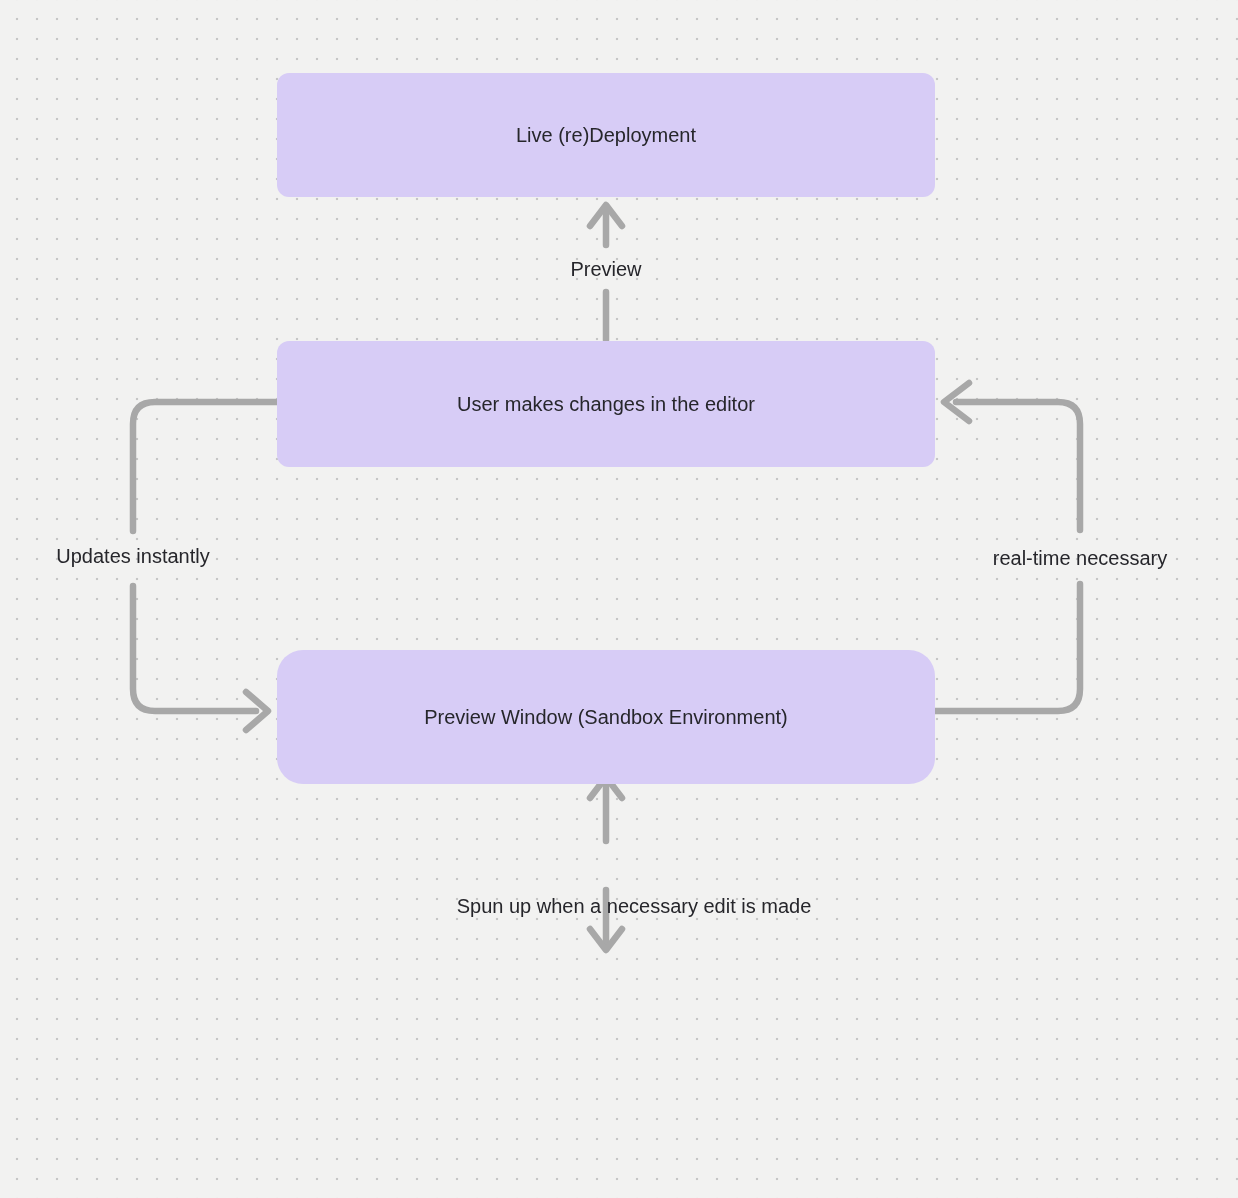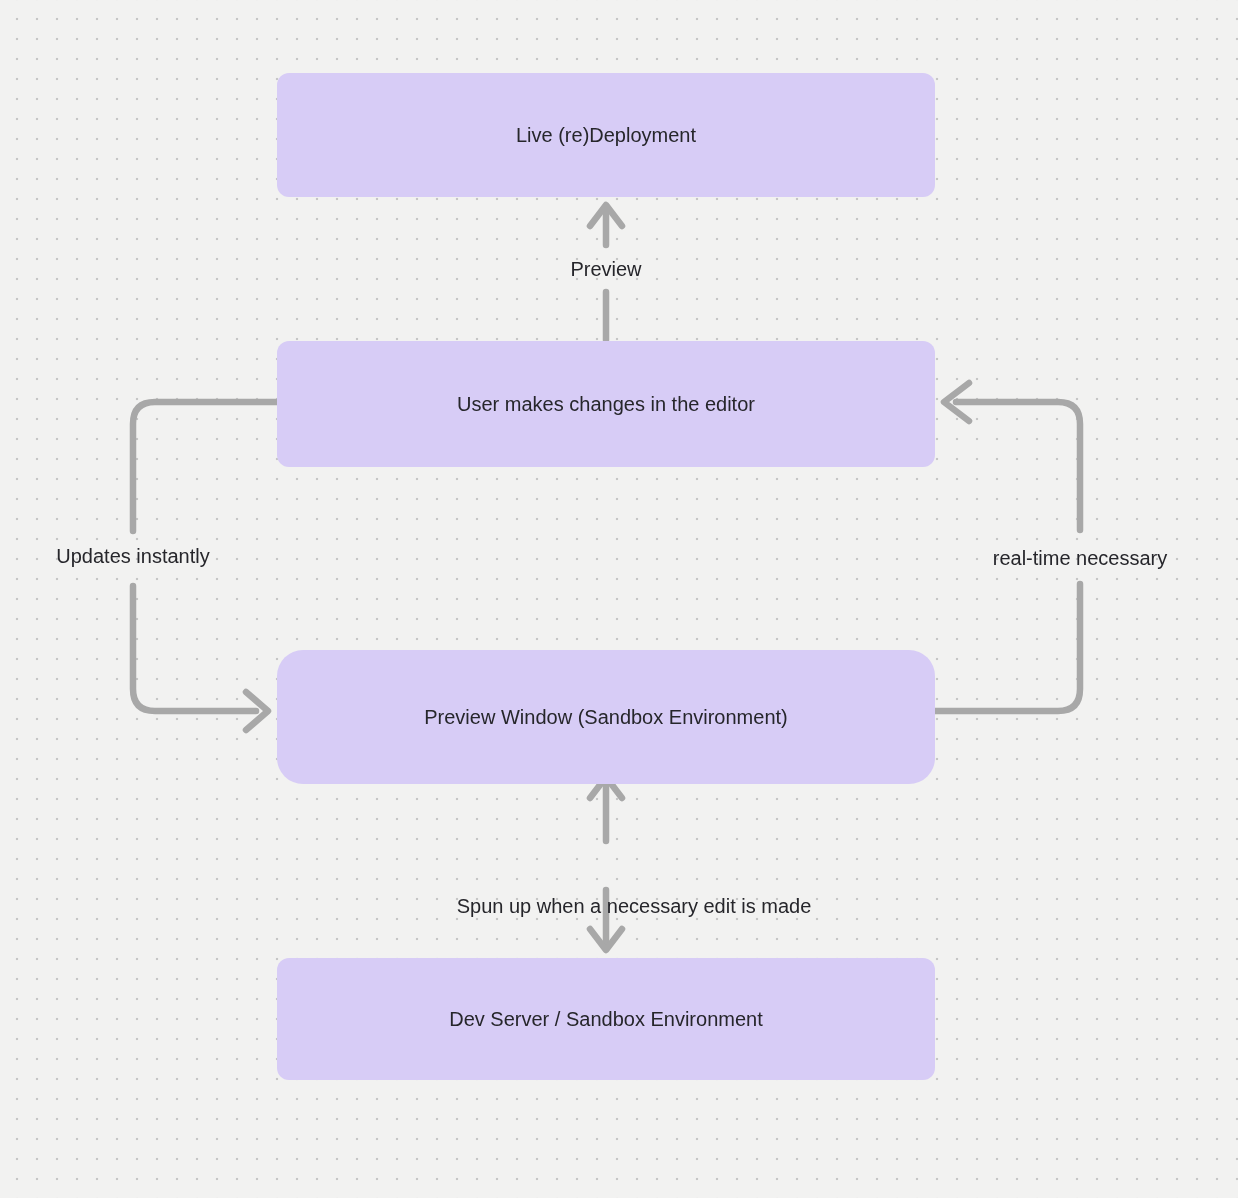--- a/index.html
+++ b/index.html
@@ -96,22 +96,19 @@
   </div>
 
   <div class="node node-user">
     <span>User makes changes in the editor</span>
   </div>
 
   <div class="node node-preview">
     <span>Preview Window (Sandbox Environment)</span>
   </div>
 
-  <div class="node node-devserver">
-    <span>Dev Server / Sandbox Environment</span>
-  </div>
 
   <div class="edge-label label-publish">Preview</div>
   <div class="edge-label label-updates">Updates instantly</div>
   <div class="edge-label label-feedback">real-time necessary</div>
   <div class="edge-label label-spunup">Spun up when a necessary edit is made</div>
 
 </div>
 
 </body></html>

